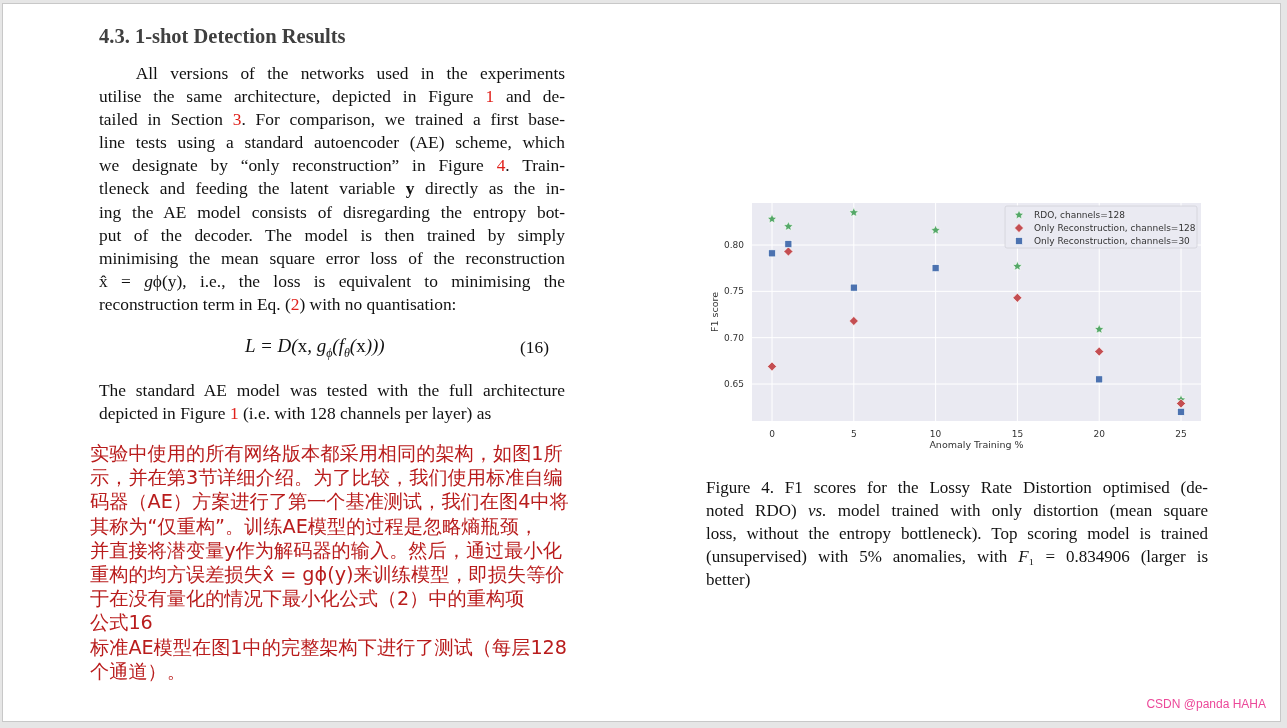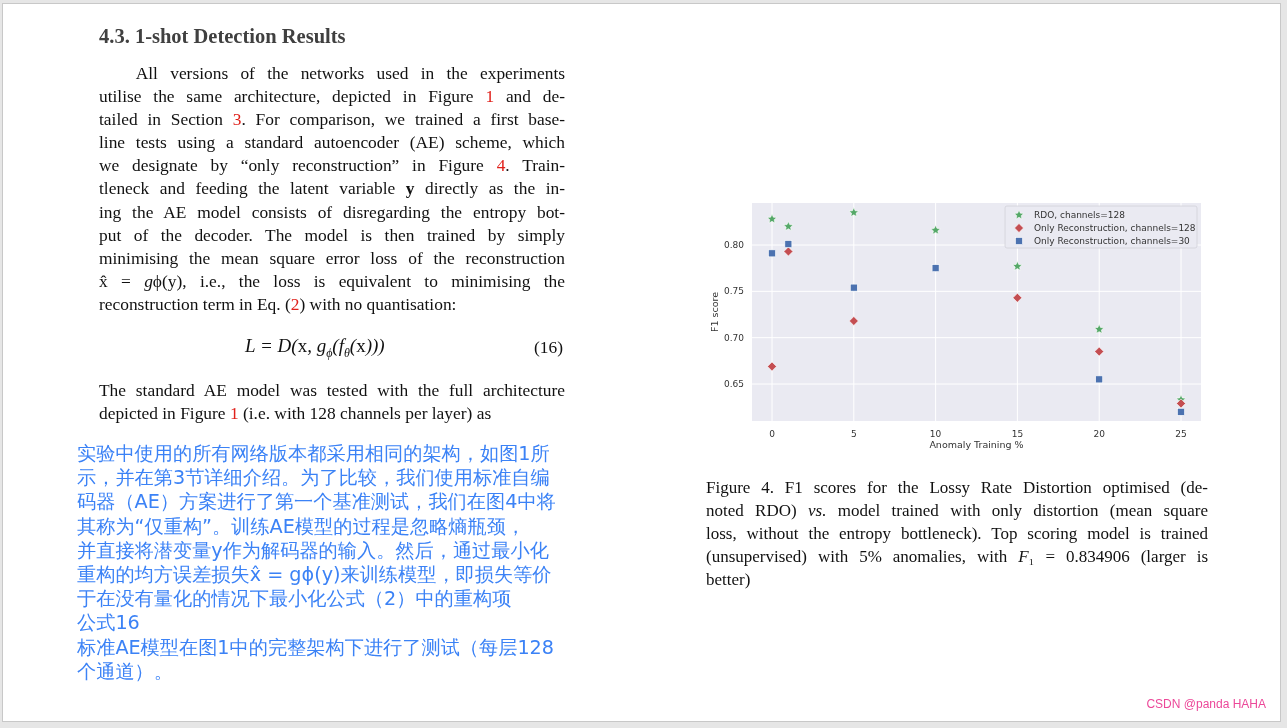--- a/index.html
+++ b/index.html
@@ -6,23 +6,23 @@
   body { width:1287px; height:728px; background:#e6e6e6; position:relative; overflow:hidden; font-family:"Liberation Serif", serif; }
   .page { position:absolute; left:2px; top:3px; width:1279px; height:719px; background:#fff; border:1px solid #c8c8c8; box-sizing:border-box; }
   .heading { position:absolute; left:96px; top:21px; font-family:"Liberation Serif", serif; font-weight:bold; font-size:20.5px; color:#404040; }
   .para { position:absolute; left:96px; width:466px; font-size:17.4px; line-height:23.1px; color:#111; text-align:justify; }
   .para .ln { display:block; text-align:justify; text-align-last:justify; white-space:nowrap; height:23.1px; }
   .para .ln.last { text-align-last:left; }
   .ref { color:#e0201a; }
   .p1 { top:58px; text-indent:0; }
   .eq { position:absolute; left:96px; top:331px; width:466px; font-size:19px; color:#111; }
   .eq .body { position:absolute; left:146px; font-style:italic;text-align:center; }
-  .eq .num { position:absolute; right:2px; font-style:normal; font-size:17.4px; top:2px; }
+  .eq .num { position:absolute; right:16px; font-style:normal; font-size:17.4px; top:2px; }
   .p2 { top:375px; }
-  .zh { position:absolute; left:74px; top:438px; width:540px; font-family:"DejaVu Sans", sans-serif; font-size:19.2px; line-height:24.2px; color:#3b82f6; }
+  .zh { position:absolute; left:87px; top:438px; width:540px; font-family:"DejaVu Sans", sans-serif; font-size:19.2px; line-height:24.2px; color:#b91c1c; }
   .zh .zl { display:block; white-space:nowrap; }
   .chart { position:absolute; left:700px; top:190px; width:510px; height:260px; font-family:"DejaVu Sans", sans-serif; }
   .caption { position:absolute; left:703px; top:472px; width:502px; font-size:17px; line-height:23.1px; color:#111; }
   .caption .ln { display:block; text-align:justify; text-align-last:justify; white-space:nowrap; height:23.1px; }
   .caption .ln.last { text-align-last:left; }
   .watermark { position:absolute; right:14px; bottom:10px; font-family:"Liberation Sans", sans-serif; font-size:12px; color:#ec4899; }
   i.m { font-style:italic; }
 </style>
 </head>
 <body>

